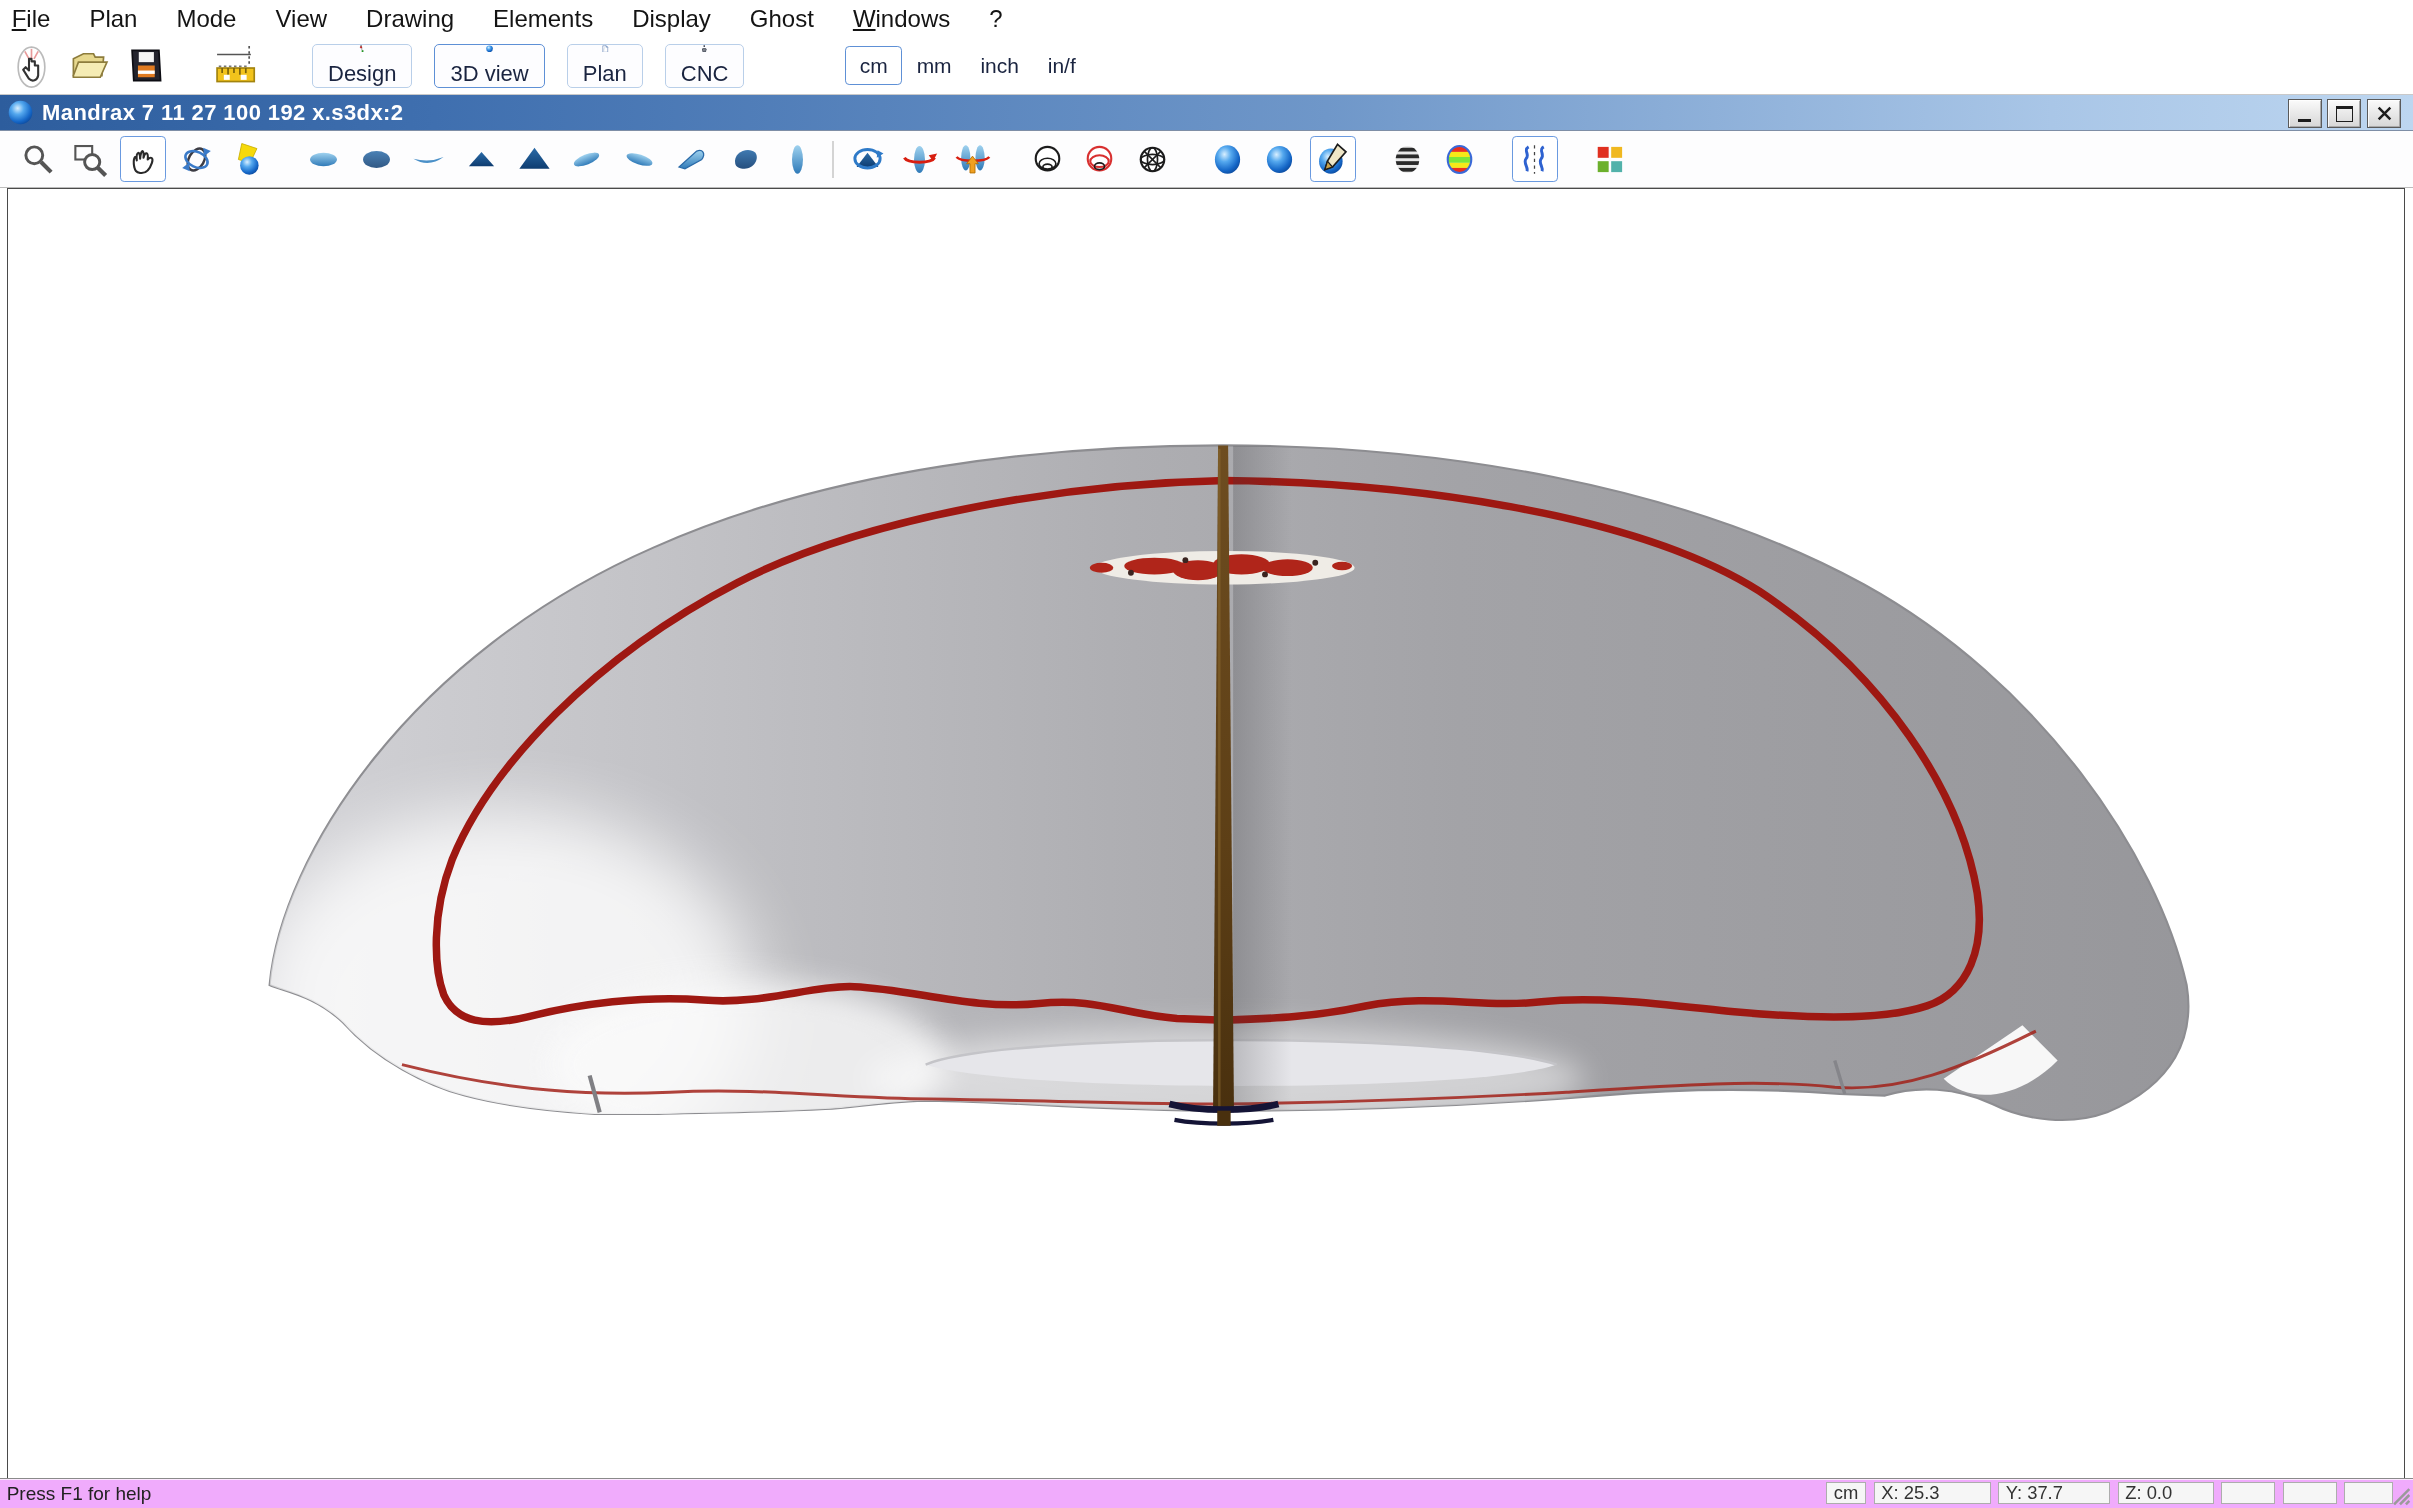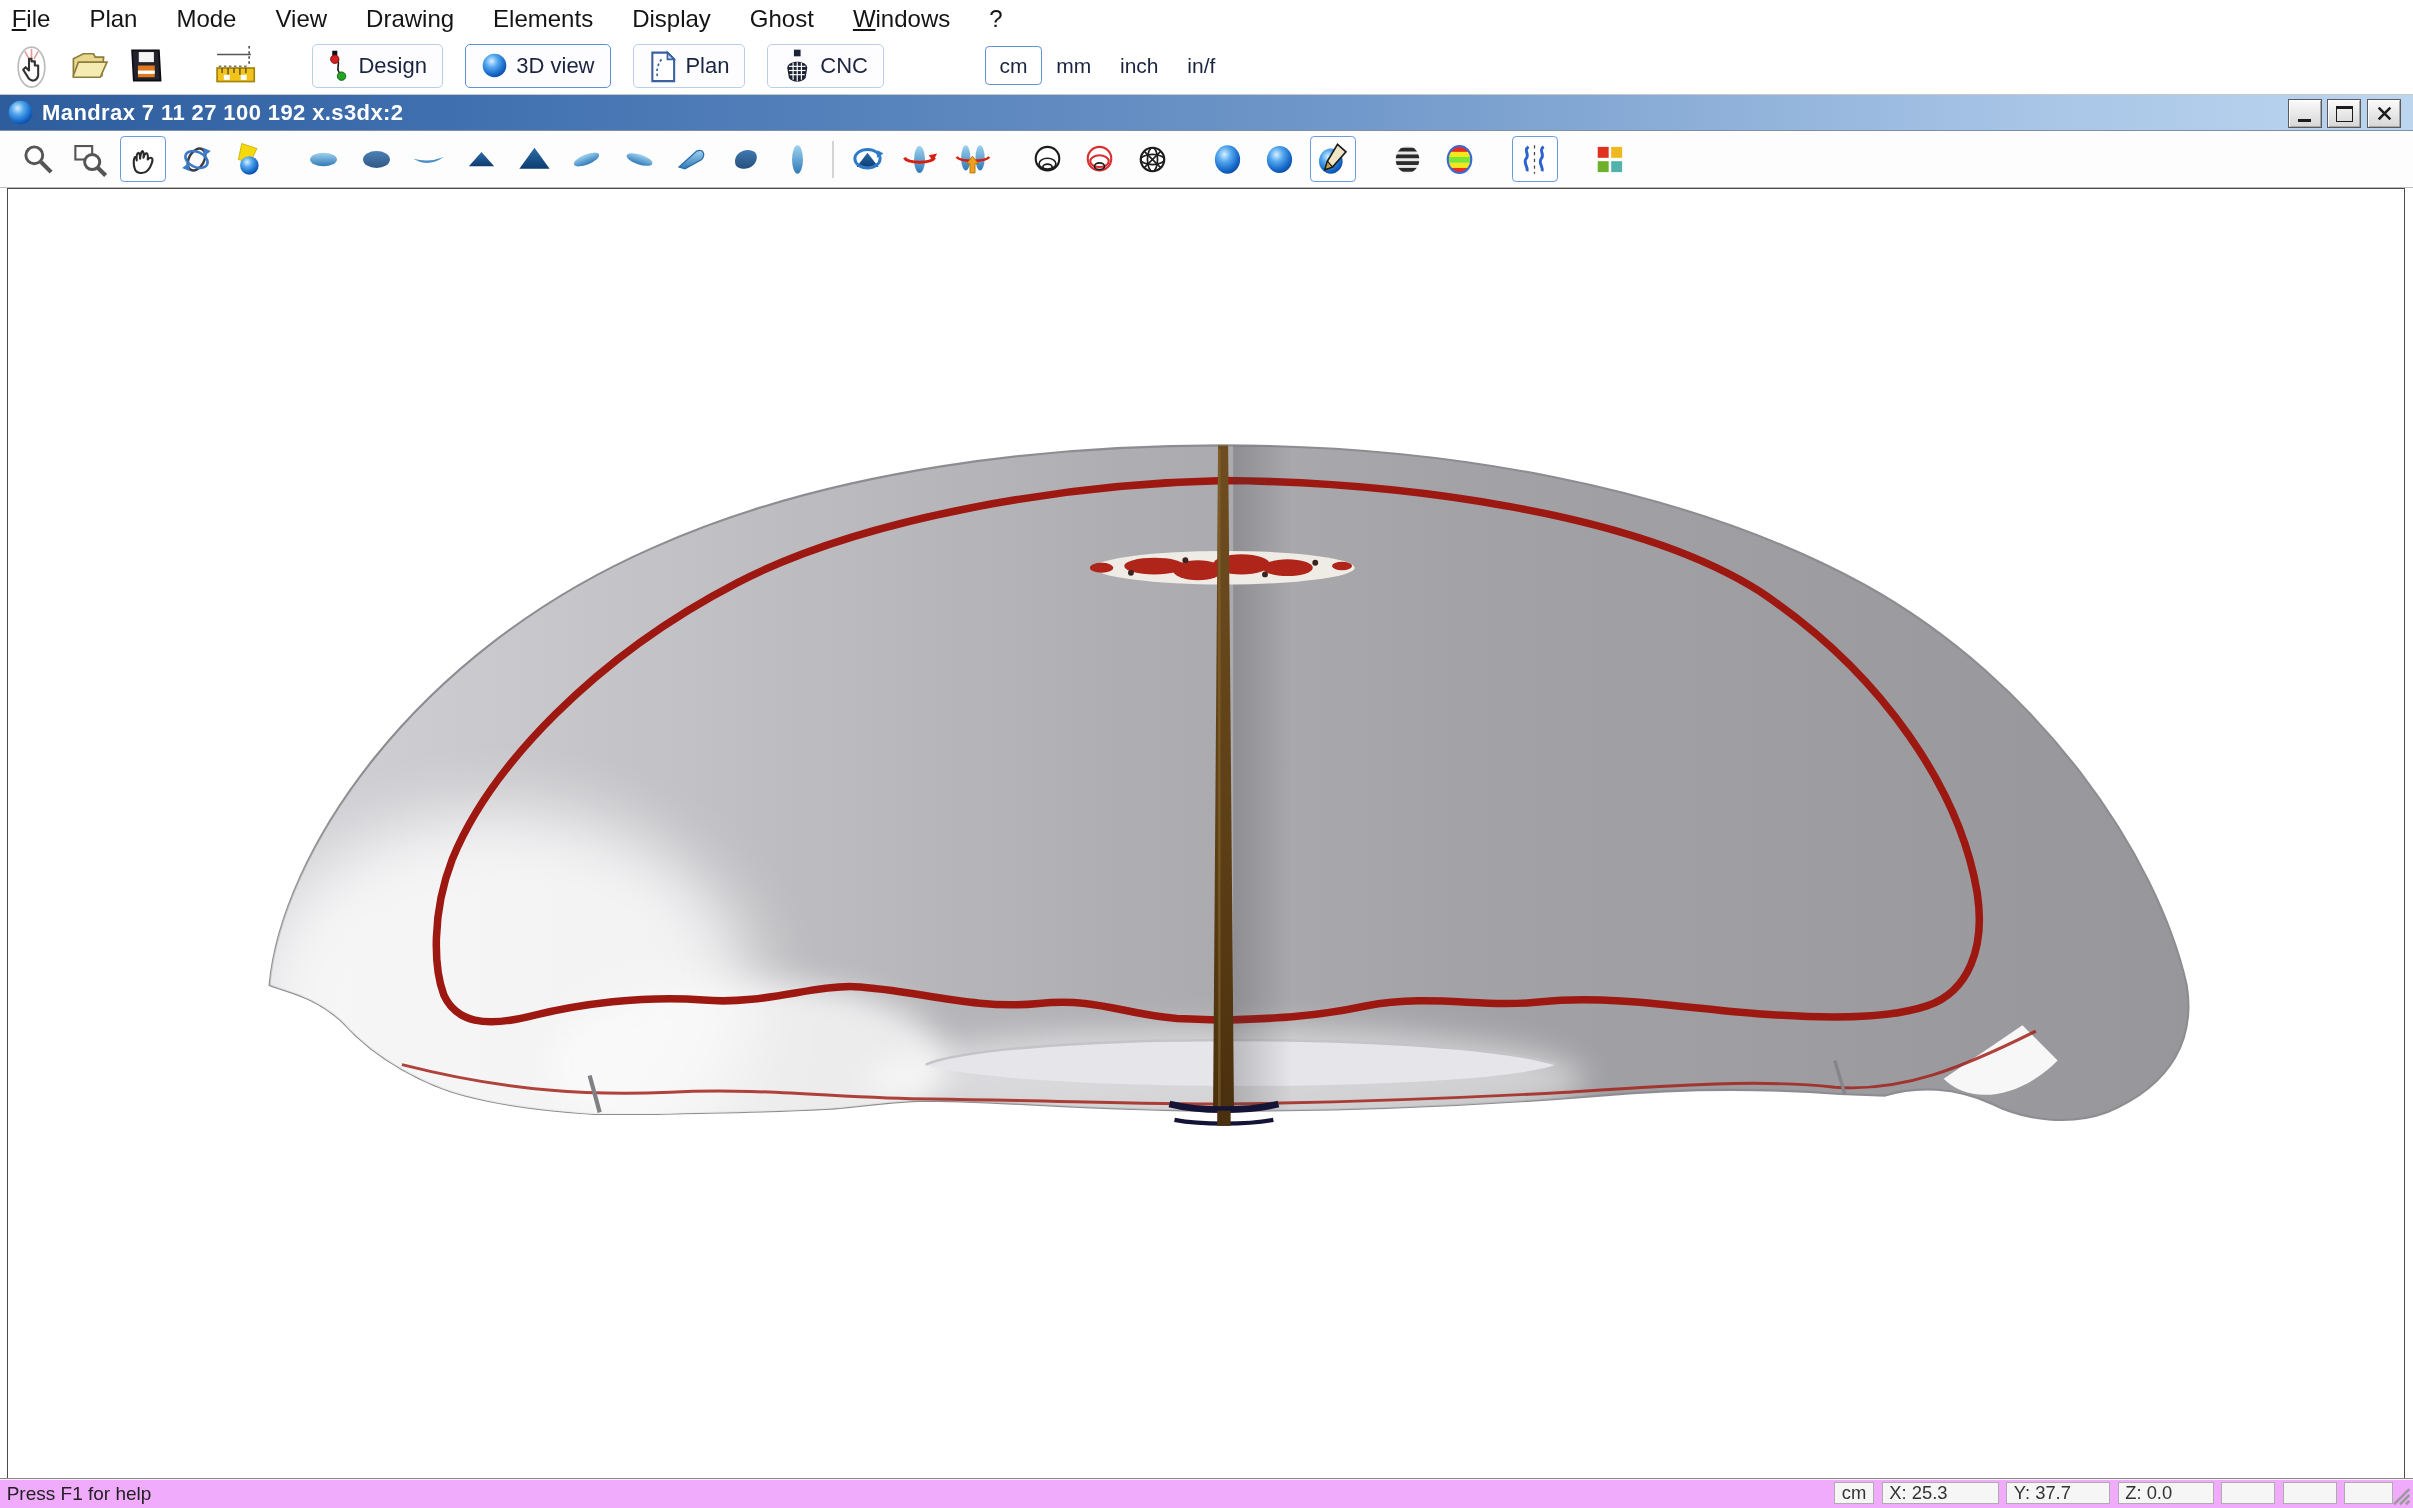--- a/index.html
+++ b/index.html
@@ -6,21 +6,21 @@
   body{width:2413px;height:1508px;background:#fff;font-family:"Liberation Sans",sans-serif;position:relative;overflow:hidden;}
 
   
   #menubar{position:absolute;left:0;top:0;width:2413px;height:37px;background:#fff;display:flex;align-items:center;padding-left:11.7px;box-sizing:border-box;}
   .menu-item{display:inline-block;font-size:24px;color:#141414;margin-right:39px;cursor:default;}
   .menu-item.ul::first-letter{text-decoration:underline;}
 
   
   #toolbar1{position:absolute;left:0;top:37px;width:2413px;height:57px;background:#fff;display:flex;align-items:center;box-sizing:border-box;}
   .tb-icon{width:52px;height:49px;display:flex;align-items:center;justify-content:center;margin-left:5px;}
-  .mode-btn{height:44px;margin-left:22px;display:flex;align-items:center;gap:8.4px;padding:0 15px;border:1.7px solid #b9cfe9;border-radius:5px;background:#fdfdff;font-size:22px;color:#1a2440;}
+  .mode-btn{height:44px;margin-left:22px;display:flex;align-items:center;gap:8.4px;padding:0 15px;border:1.7px solid #b9cfe9;border-radius:5px;background:#fdfdff;font-size:22px;color:#1a2440;flex-direction:column;}
   .mode-btn.sel{border-color:#5e90d6;}
   #units{display:flex;align-items:center;margin-left:101px;gap:0px;}
   .unit{font-size:21px;color:#1a2440;padding:6.7px 13.4px;border:1.7px solid transparent;border-radius:4.2px;}
   .unit.sel{border-color:#5e90d6;background:#fff;}
 
   
   #titlebar{position:absolute;left:0;top:94px;width:2413px;height:37px;background:linear-gradient(90deg,#2d5d9d 0%,#3f6faf 18%,#6f97c9 55%,#a9c6e7 85%,#bdd6f0 100%);display:flex;align-items:center;box-sizing:border-box;border-top:1.7px solid #c9c9c9;border-bottom:0.8px solid #7e8ea6;}
   #title-text{color:#fff;font-size:22px;font-weight:600;margin-left:8.4px;letter-spacing:0.4px;}
   #win-controls{position:absolute;right:11.7px;top:4.2px;display:flex;gap:5.9px;}
   .win-btn{width:32px;height:27px;background:linear-gradient(#fbfbfb,#d6d6d6);border:0.8px solid #5a5a5a;box-shadow:inset 0.8px 0.8px 0 #fff, inset -0.8px -0.8px 0 #9a9a9a;display:flex;align-items:center;justify-content:center;}
@@ -462,21 +462,21 @@
     <path d="M1392 1111 C1424 1117 1478 1117 1510 1111" stroke="#141436" stroke-width="5" fill="none"></path>
     <rect x="1443" y="1100" width="16" height="18" fill="#49300e"></rect>
   </svg>
 </div>
 
 <div id="statusbar">
   <span id="status-help">Press F1 for help</span>
   <div id="status-cells">
     <div class="scell" style="width:40px">cm</div>
     <div class="scell" style="width:117px">X: 25.3</div>
-    <div class="scell" style="width:104px">Y: 37.7</div>
+    <div class="scell" style="width:112px">Y: 37.7</div>
     <div class="scell" style="width:96px">Z: 0.0</div>
     <div class="scell" style="width:54px"></div>
     <div class="scell" style="width:54px"></div>
     <div class="scell" style="width:49px"></div>
   </div>
   <svg id="grip" viewBox="0 0 26 26">
     <g stroke="#9a9a9a" stroke-width="3">
         <line x1="24" y1="6" x2="6" y2="24"></line>
         <line x1="24" y1="13" x2="13" y2="24"></line>
         <line x1="24" y1="20" x2="20" y2="24"></line>

